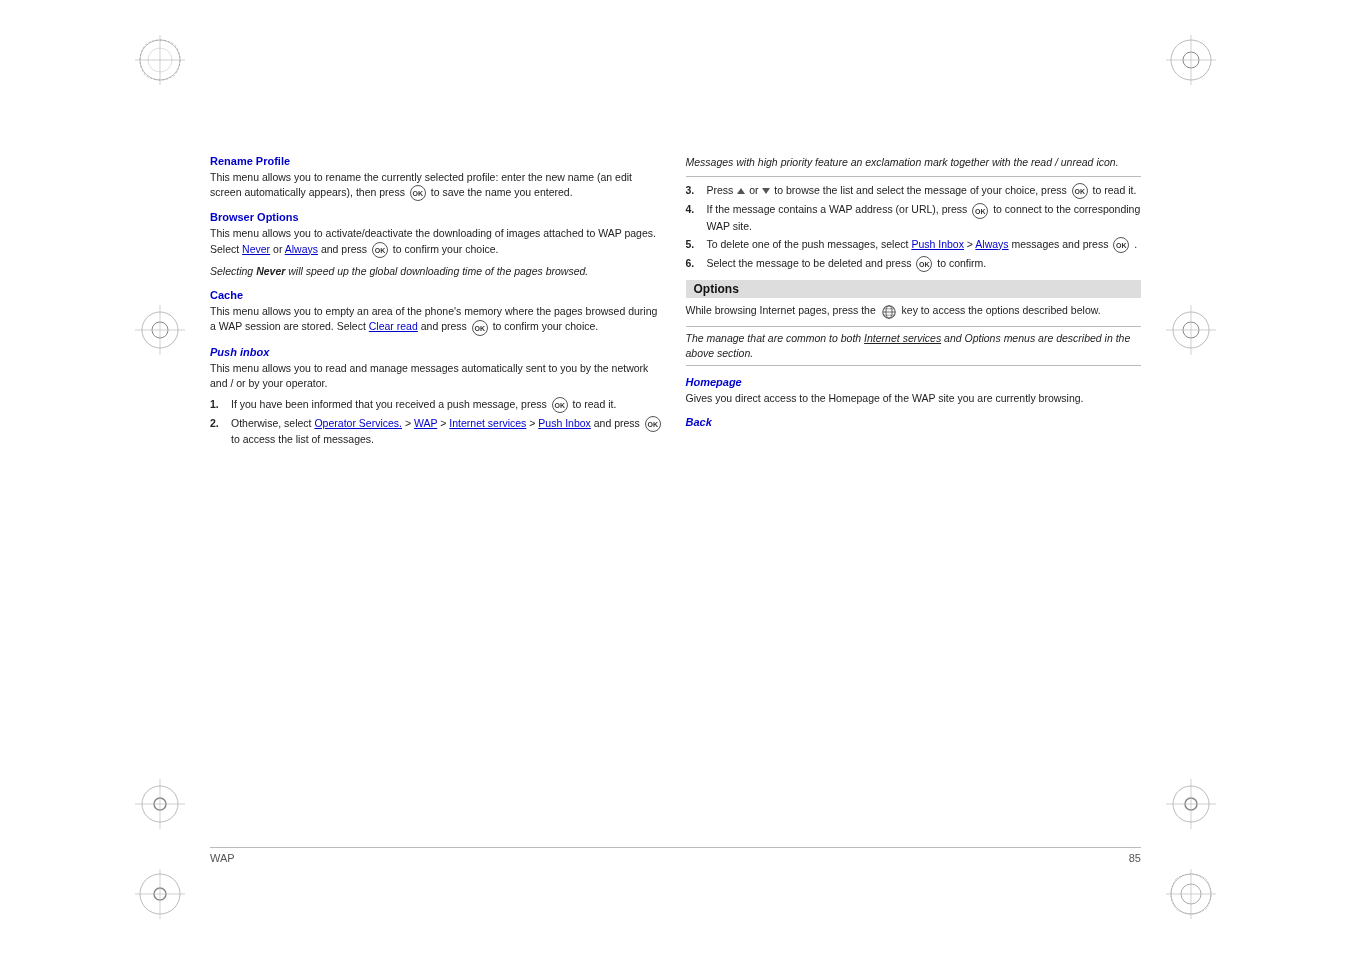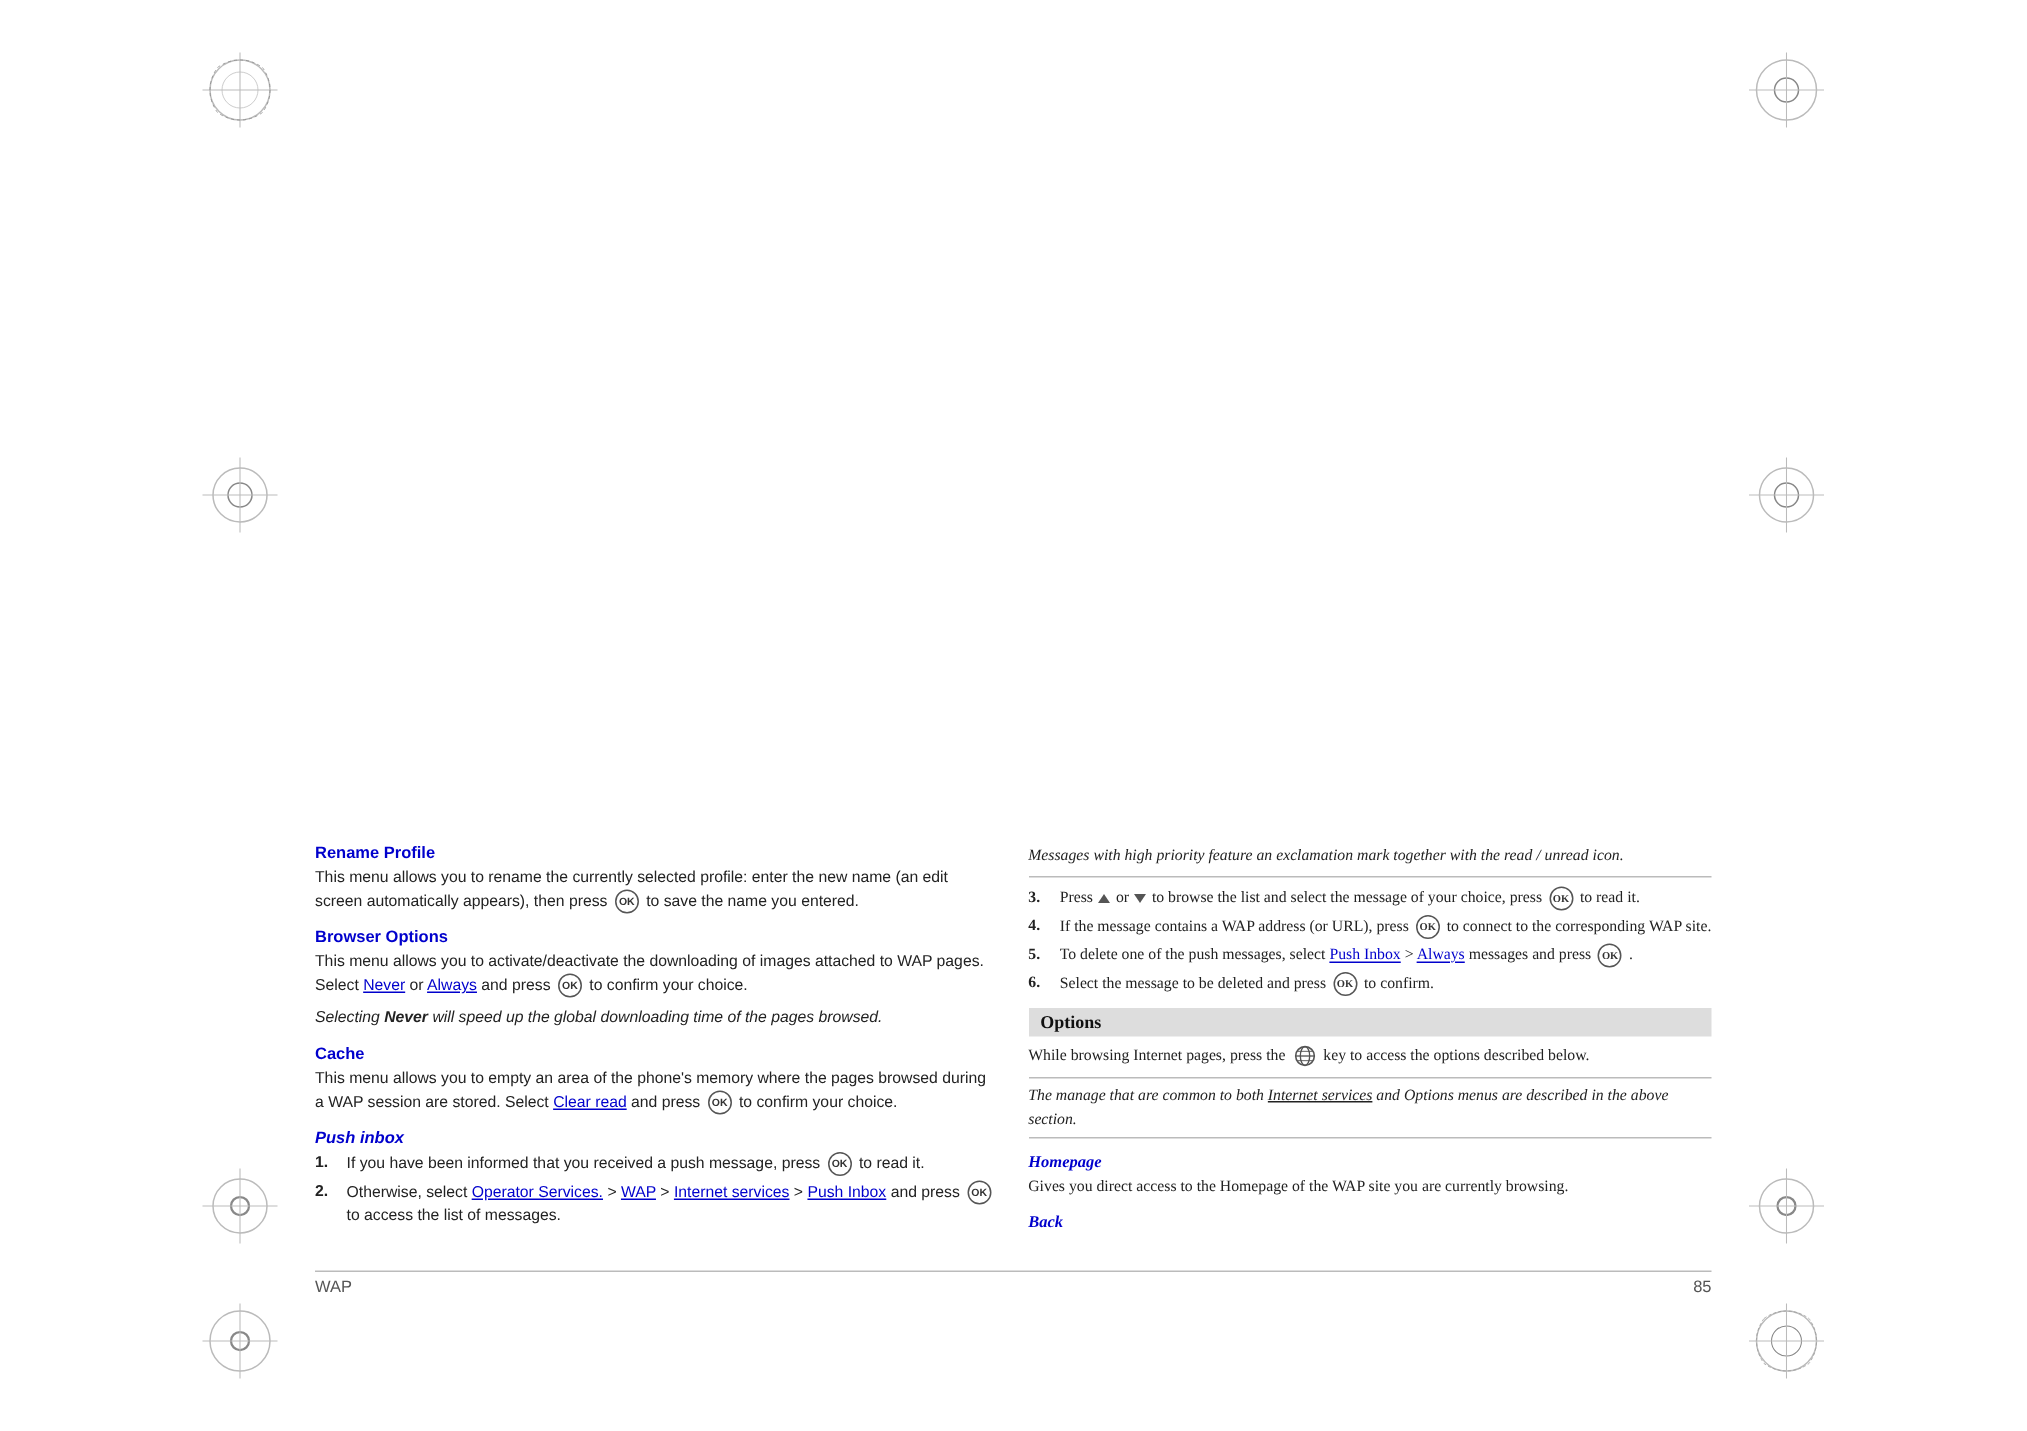--- a/index.html
+++ b/index.html
@@ -35,32 +35,30 @@
     .corner-br { bottom: 30px; right: 130px; }
 
     
     .page-content {
       position: absolute;
       top: 155px;
       left: 210px;
       right: 210px;
       bottom: 130px;
       display: flex;
-      align-items: flex-end;
     }
 
     .left-column {
       flex: 1;
       padding-right: 10px;
     }
 
     .right-column {
       flex: 1;
       padding-left: 10px;
-      font-family: Liberation Serif, serif;
     }
 
     
     .section-heading {
       color: #0000cc;
       font-weight: bold;
       font-size: 11px;
       margin-bottom: 3px;
       margin-top: 10px;
     }
@@ -274,20 +272,23 @@
     <p class="italic-note">
       <em>Selecting <strong>Never</strong> <em>will speed up the global downloading time of the pages browsed.</em></em>
     </p>
 
     <div class="section-heading">Cache</div>
     <p class="body-text">
       This menu allows you to empty an area of the phone's memory where the pages browsed during a WAP session are stored. Select <span class="link-text">Clear read</span> and press <span class="ok-icon">OK</span> to confirm your choice.
     </p>
 
     <div class="section-heading"><em>Push inbox</em></div>
+    <p class="body-text">
+      This menu allows you to read and manage messages automatically sent to you by the network and / or by your operator.
+    </p>
 
     <div class="numbered-list">
       <div class="numbered-item">
         <span class="num">1.</span>
         <span>If you have been informed that you received a push message, press <span class="ok-icon">OK</span> to read it.</span>
       </div>
       <div class="numbered-item">
         <span class="num">2.</span>
         <span>Otherwise, select <span class="link-text">Operator Services.</span> &gt; <span class="link-text">WAP</span> &gt; <span class="link-text">Internet services</span> &gt; <span class="link-text">Push Inbox</span> and press <span class="ok-icon">OK</span> to access the list of messages.</span>
       </div>

